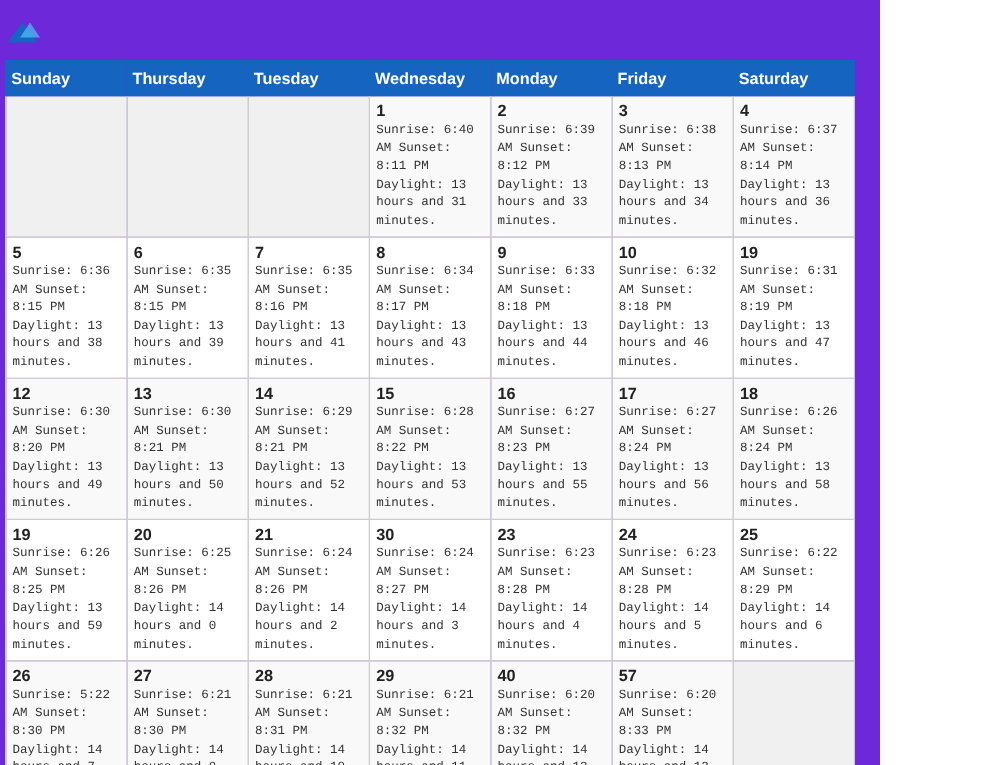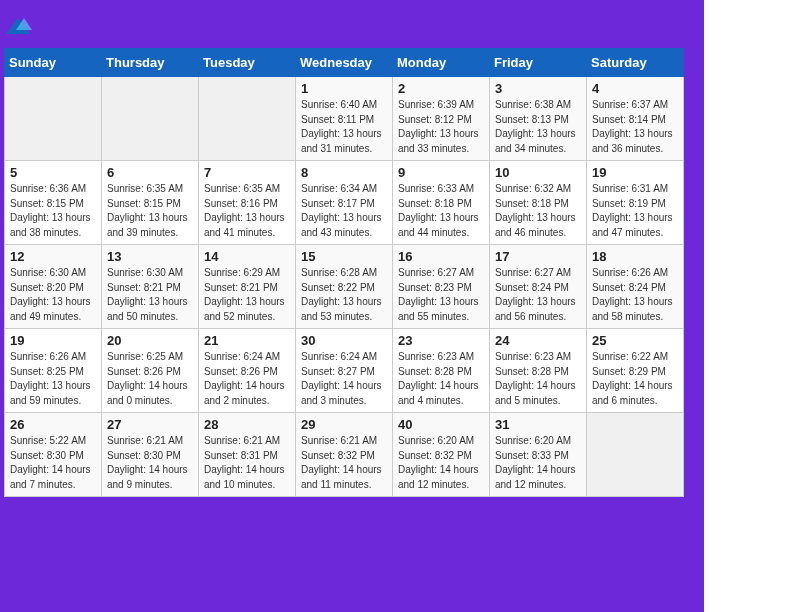--- a/index.html
+++ b/index.html
@@ -85,20 +85,21 @@
       font-size: 13px;
       font-weight: bold;
       color: #222;
       display: block;
       margin-bottom: 2px;
     }
     .day-info {
       font-size: 10px;
       color: #333;
       line-height: 1.45;
+      font-family: Liberation Mono, monospace;
     }
     td.empty {
       background: #f0f0f0 !important;
     }
   </style>
 </head>
 <body>
 <div class="page">
 
   <div class="header">
@@ -346,21 +347,21 @@
 and 11 minutes.</div>
           </td>
           <td>
             <span class="day-number">40</span>
             <div class="day-info">Sunrise: 6:20 AM
 Sunset: 8:32 PM
 Daylight: 14 hours
 and 12 minutes.</div>
           </td>
           <td>
-            <span class="day-number">31</span>
+            <span class="day-number">57</span>
             <div class="day-info">Sunrise: 6:20 AM
 Sunset: 8:33 PM
 Daylight: 14 hours
 and 12 minutes.</div>
           </td>
           <td class="empty"></td>
         </tr>
       </tbody>
   </table>
 </div>

